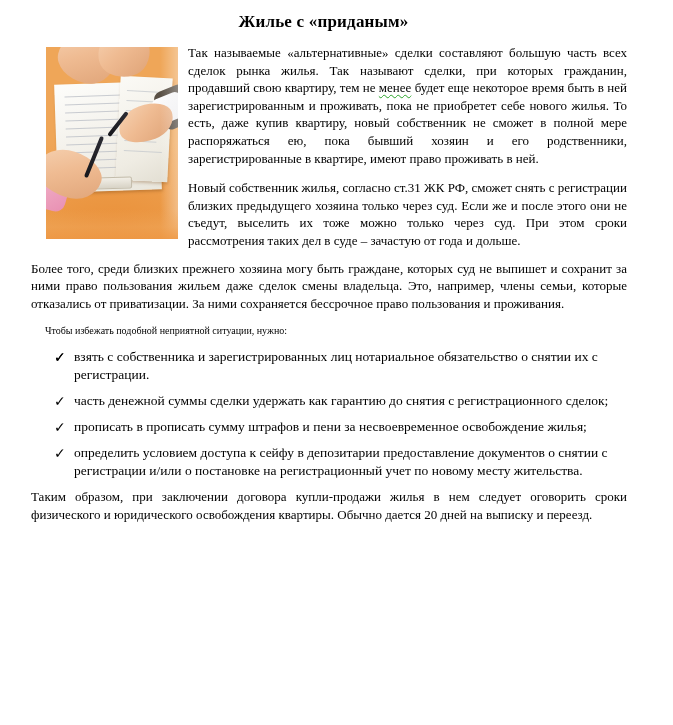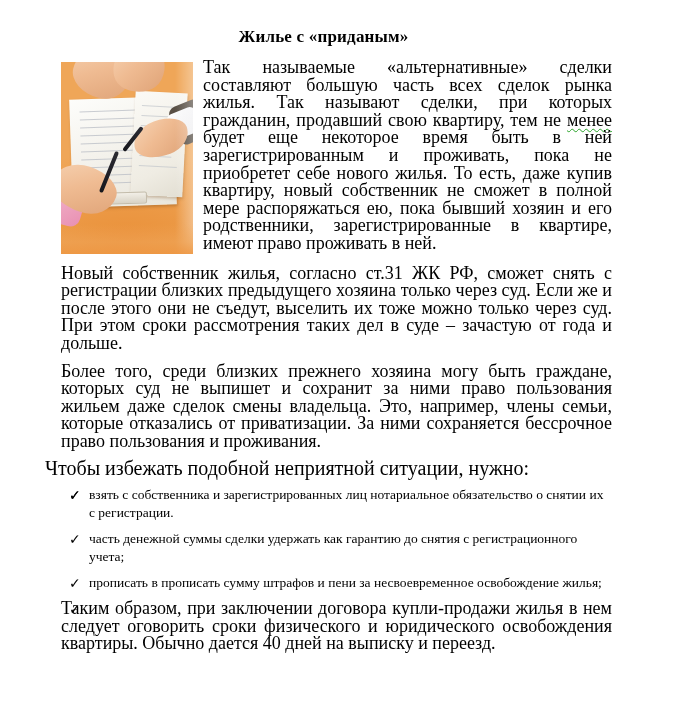--- a/index.html
+++ b/index.html
@@ -13,21 +13,21 @@
     height: 725px;
     overflow: hidden;
     font-family: "Liberation Serif", "DejaVu Serif", serif;
     color: #000000;
   }
   .page {
     position: relative;
     width: 647px;
     height: 725px;
     box-sizing: border-box;
-    padding: 15px;
+    padding: 0;
   }
   .doc-title {
     text-align: center;
     font-size: 17px;
     font-weight: bold;
     font-family: "Liberation Serif", "DejaVu Serif", serif;
     margin: 0;
     padding-top: 12px;
     padding-bottom: 12px;
     letter-spacing: 0.2px;
@@ -163,32 +163,32 @@
     left: 0; right: 0; bottom: 0; height: 30px;
     background: linear-gradient(180deg, rgba(240,167,91,0) 0%, rgba(240,167,91,0.55) 60%, rgba(238,153,70,0.85) 100%);
   }
   .figure .fade-right {
     position: absolute;
     top: 0; bottom: 0; right: 0; width: 18px;
     background: linear-gradient(90deg, rgba(255,255,255,0) 0%, rgba(255,255,255,0.35) 100%);
   }
 
   p.para {
-    margin: 0 0 10px 16px;
-    font-size: 18px;
+    margin: 0 0 10px 1px;
+    font-size: 13px;
     line-height: 17.6px;
     text-align: justify;
     text-justify: inter-word;
   }
   p.para.lead {
     margin-bottom: 12px;
   }
   p.intro-line {
-    margin: 0 0 6px 0;
-    font-size: 20px;
+    margin: 0 0 6px 15px;
+    font-size: 10px;
     line-height: 17.6px;
   }
   ul.checklist {
     list-style: none;
     margin: 0 0 8px 0;
     padding: 0;
   }
   ul.checklist li {
     position: relative;
     margin: 0 0 8px 0;
@@ -290,27 +290,28 @@
       <li>
         <span class="check-icon">✓</span>
         <span>взять с собственника и зарегистрированных лиц нотариальное обязательство о снятии их с регистрации.</span>
       </li>
     </ul>
 
 
     <ul class="checklist">
       <li>
         <span class="check-icon">✓</span>
-        <span>часть денежной суммы сделки удержать как гарантию до снятия с регистрационного учета;</span>
+        <span>часть денежной суммы сделки удержать как гарантию до снятия с регистрационного сделок;</span>
       </li>
       <li>
         <span class="check-icon">✓</span>
         <span>прописать в прописать сумму штрафов и пени за несвоевременное освобождение жилья;</span>
       </li>
       <li>
         <span class="check-icon">✓</span>
+        <span>определить условием доступа к сейфу в депозитарии предоставление документов о снятии с регистрации и/или о постановке на регистрационный учет по новому месту жительства.</span>
       </li>
     </ul>
 
-    <p class="para">Таким образом, при заключении договора купли-продажи жилья в нем следует оговорить сроки физического и юридического освобождения квартиры. Обычно дается 40 дней на выписку и переезд.</p>
+    <p class="para">Таким образом, при заключении договора купли-продажи жилья в нем следует оговорить сроки физического и юридического освобождения квартиры. Обычно дается 20 дней на выписку и переезд.</p>
 
   </div>
 </div>
 
 </body></html>

